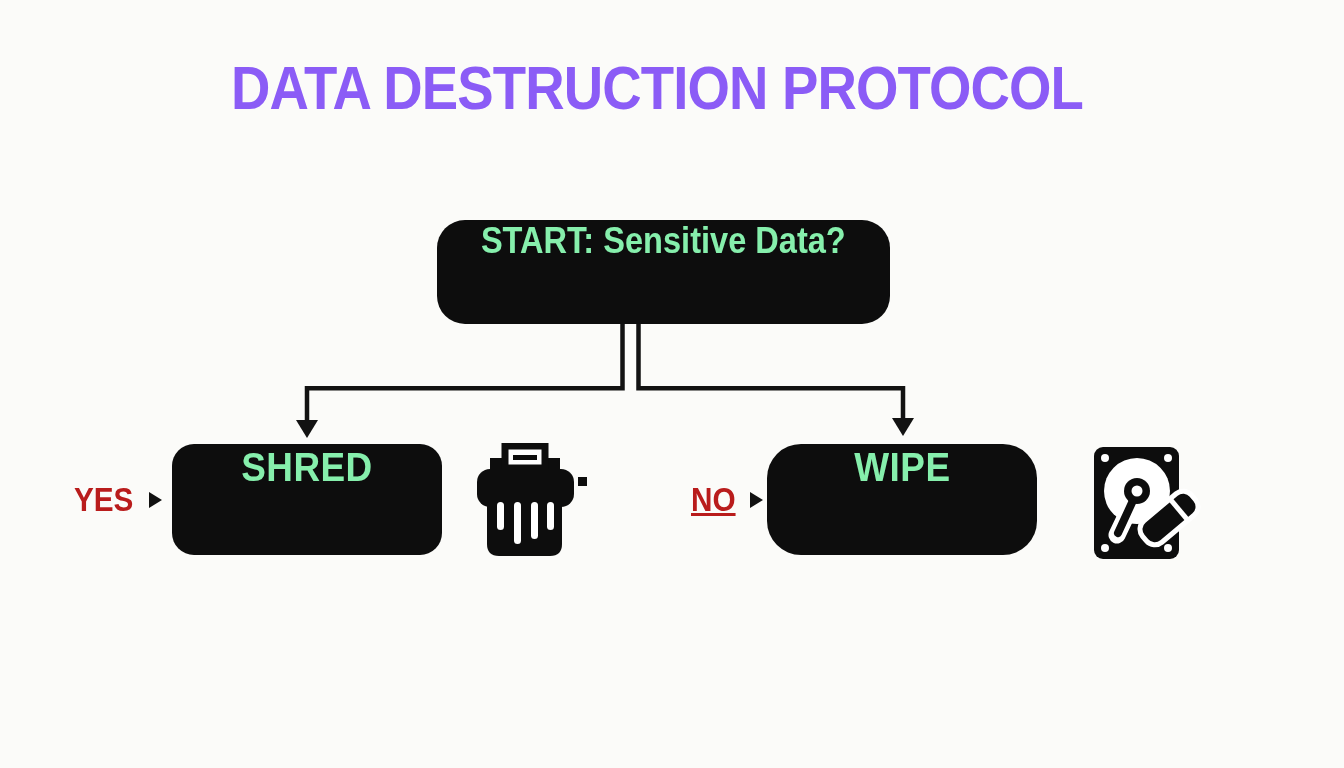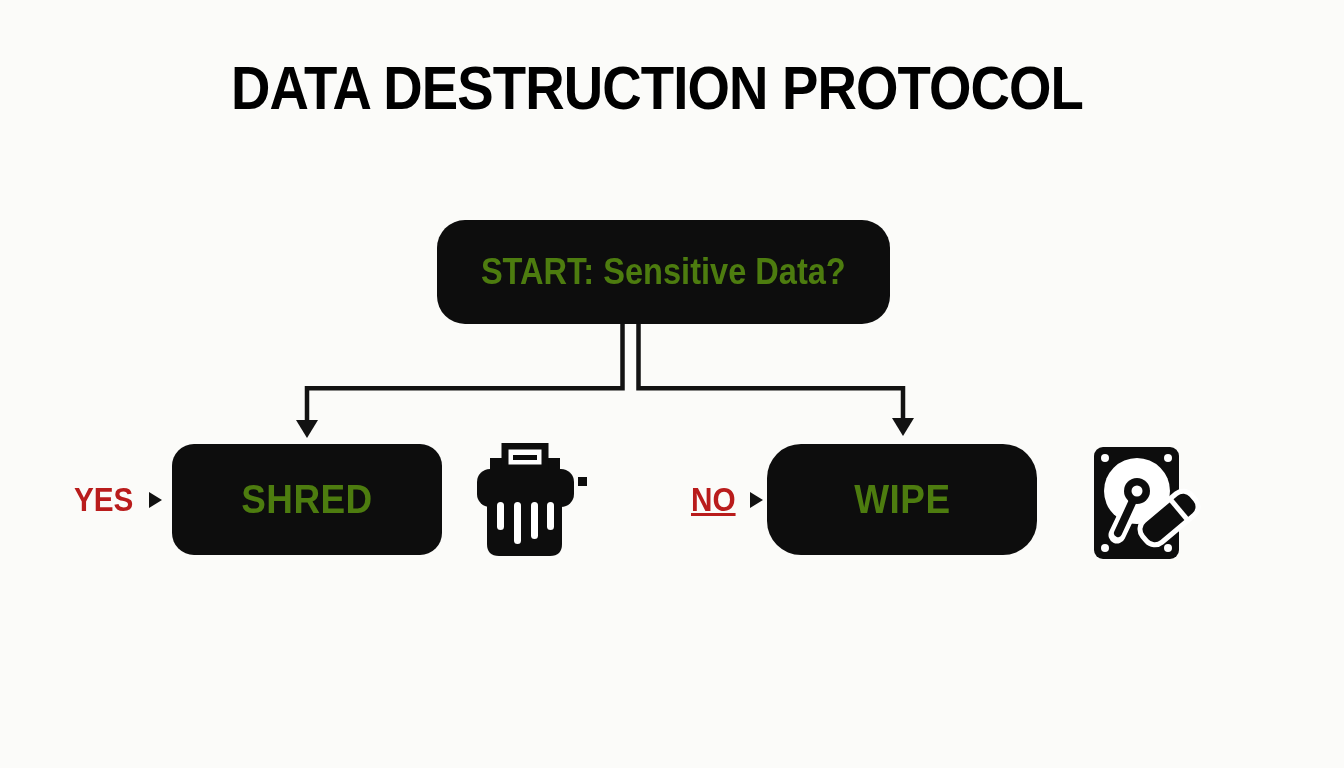--- a/index.html
+++ b/index.html
@@ -11,44 +11,44 @@
   }
   .canvas {
     position: relative;
     width: 1344px; height: 768px;
   }
   
   .title {
     position: absolute;
     left: 0; top: 52px; width: 1315px;
     text-align: center;
-    color: #000000;
+    color: #8b5cf6;
   }
   .title .condensed {
     font-size: 62px;
     font-weight: bold;
     letter-spacing: -1px;
     display: inline-block;
     transform: scaleX(0.88);
     transform-origin: center;
     white-space: nowrap;
   }
   
   .connectors {
     position: absolute; left: 0; top: 0;
     width: 1344px; height: 768px;
     pointer-events: none;
   }
   
   .node {
     position: absolute;
     background: #0d0d0d;
-    color: #4d7c0f;
+    color: #86efac;
     display: flex;
-    align-items: center;
+    align-items: flex-start;
     justify-content: center;
     box-sizing: border-box;
   }
   .node .condensed {
     display: inline-block;
     transform-origin: center;
     white-space: nowrap;
     font-weight: bold;
   }
   .node-start {

